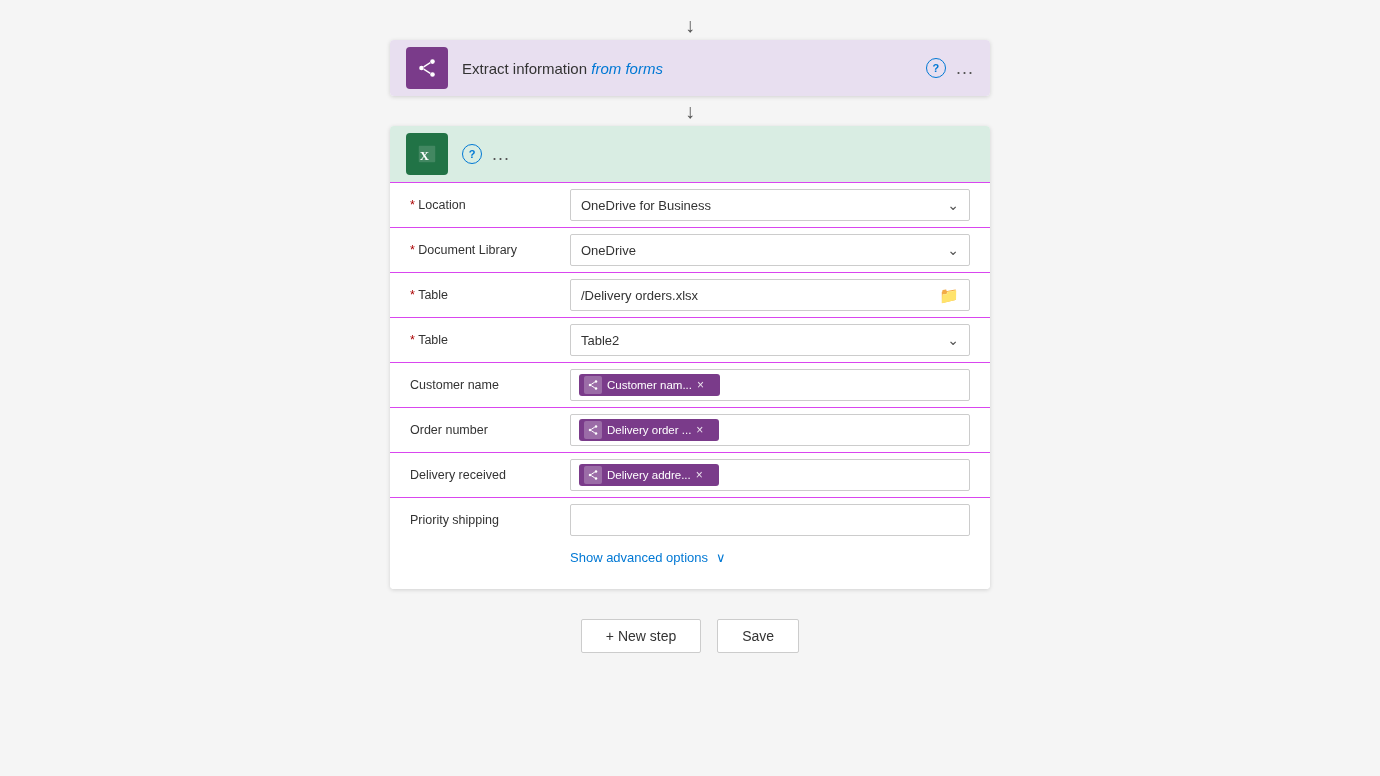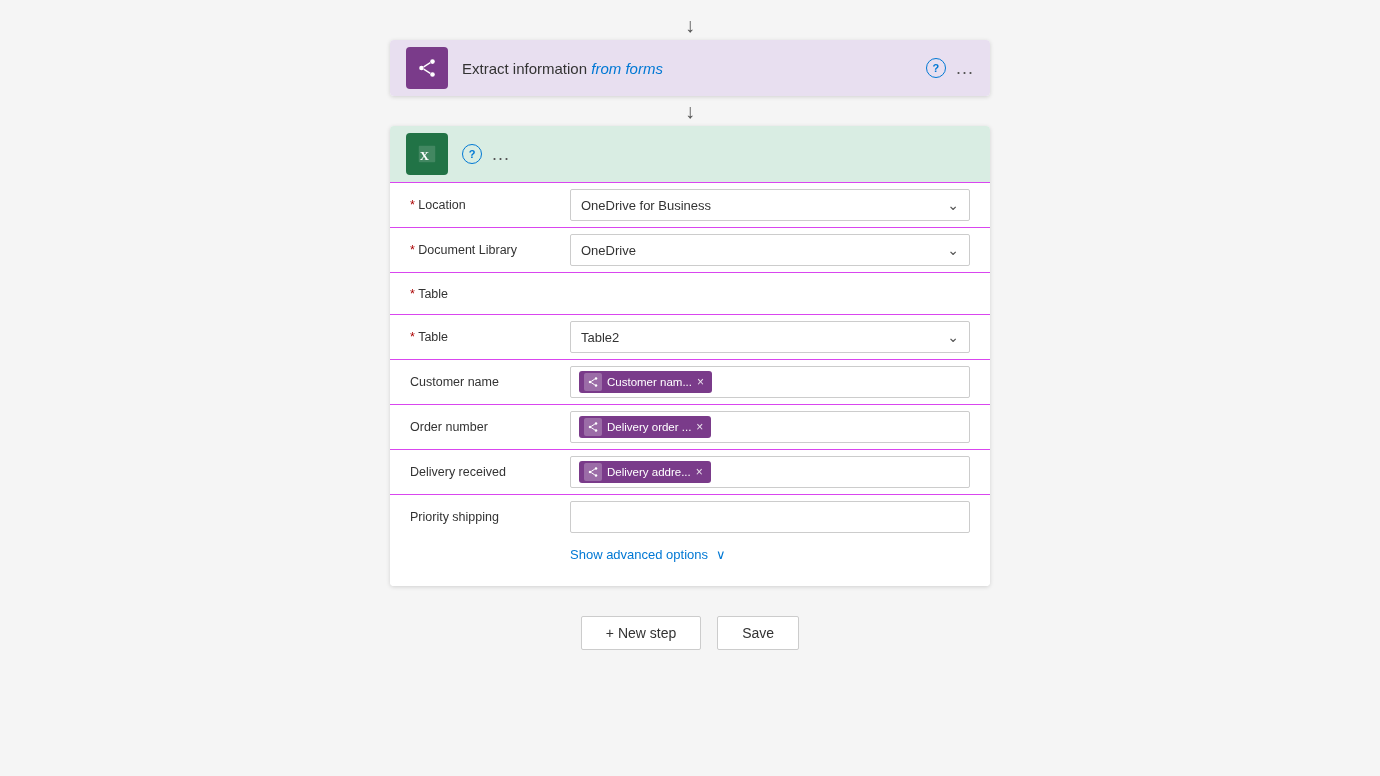--- a/index.html
+++ b/index.html
@@ -128,21 +128,21 @@
       font-size: 16px;
     }
 
     
     .tag-chip {
       display: inline-flex;
       align-items: center;
       background: #7a3b8a;
       color: #fff;
       border-radius: 3px;
-      padding: 2px 8px 2px 5px;
+      padding: 2px 16px 2px 5px;
       font-size: 11.5px;
       gap: 5px;
     }
     .tag-chip-icon {
       width: 18px;
       height: 18px;
       background: rgba(255,255,255,0.25);
       border-radius: 2px;
       display: flex;
       align-items: center;
@@ -302,20 +302,24 @@
       <div class="form-row divider-row">
         <div class="form-label required">Document Library</div>
         <div class="form-control dropdown">
           <span>OneDrive</span>
           <span class="chevron">⌄</span>
         </div>
       </div>
 
       <div class="form-row divider-row">
         <div class="form-label required">Table</div>
+        <div class="form-control file-picker">
+          <span>/Delivery orders.xlsx</span>
+          <span class="file-icon">📁</span>
+        </div>
       </div>
 
       <div class="form-row divider-row">
         <div class="form-label required">Table</div>
         <div class="form-control dropdown">
           <span>Table2</span>
           <span class="chevron">⌄</span>
         </div>
       </div>
 

